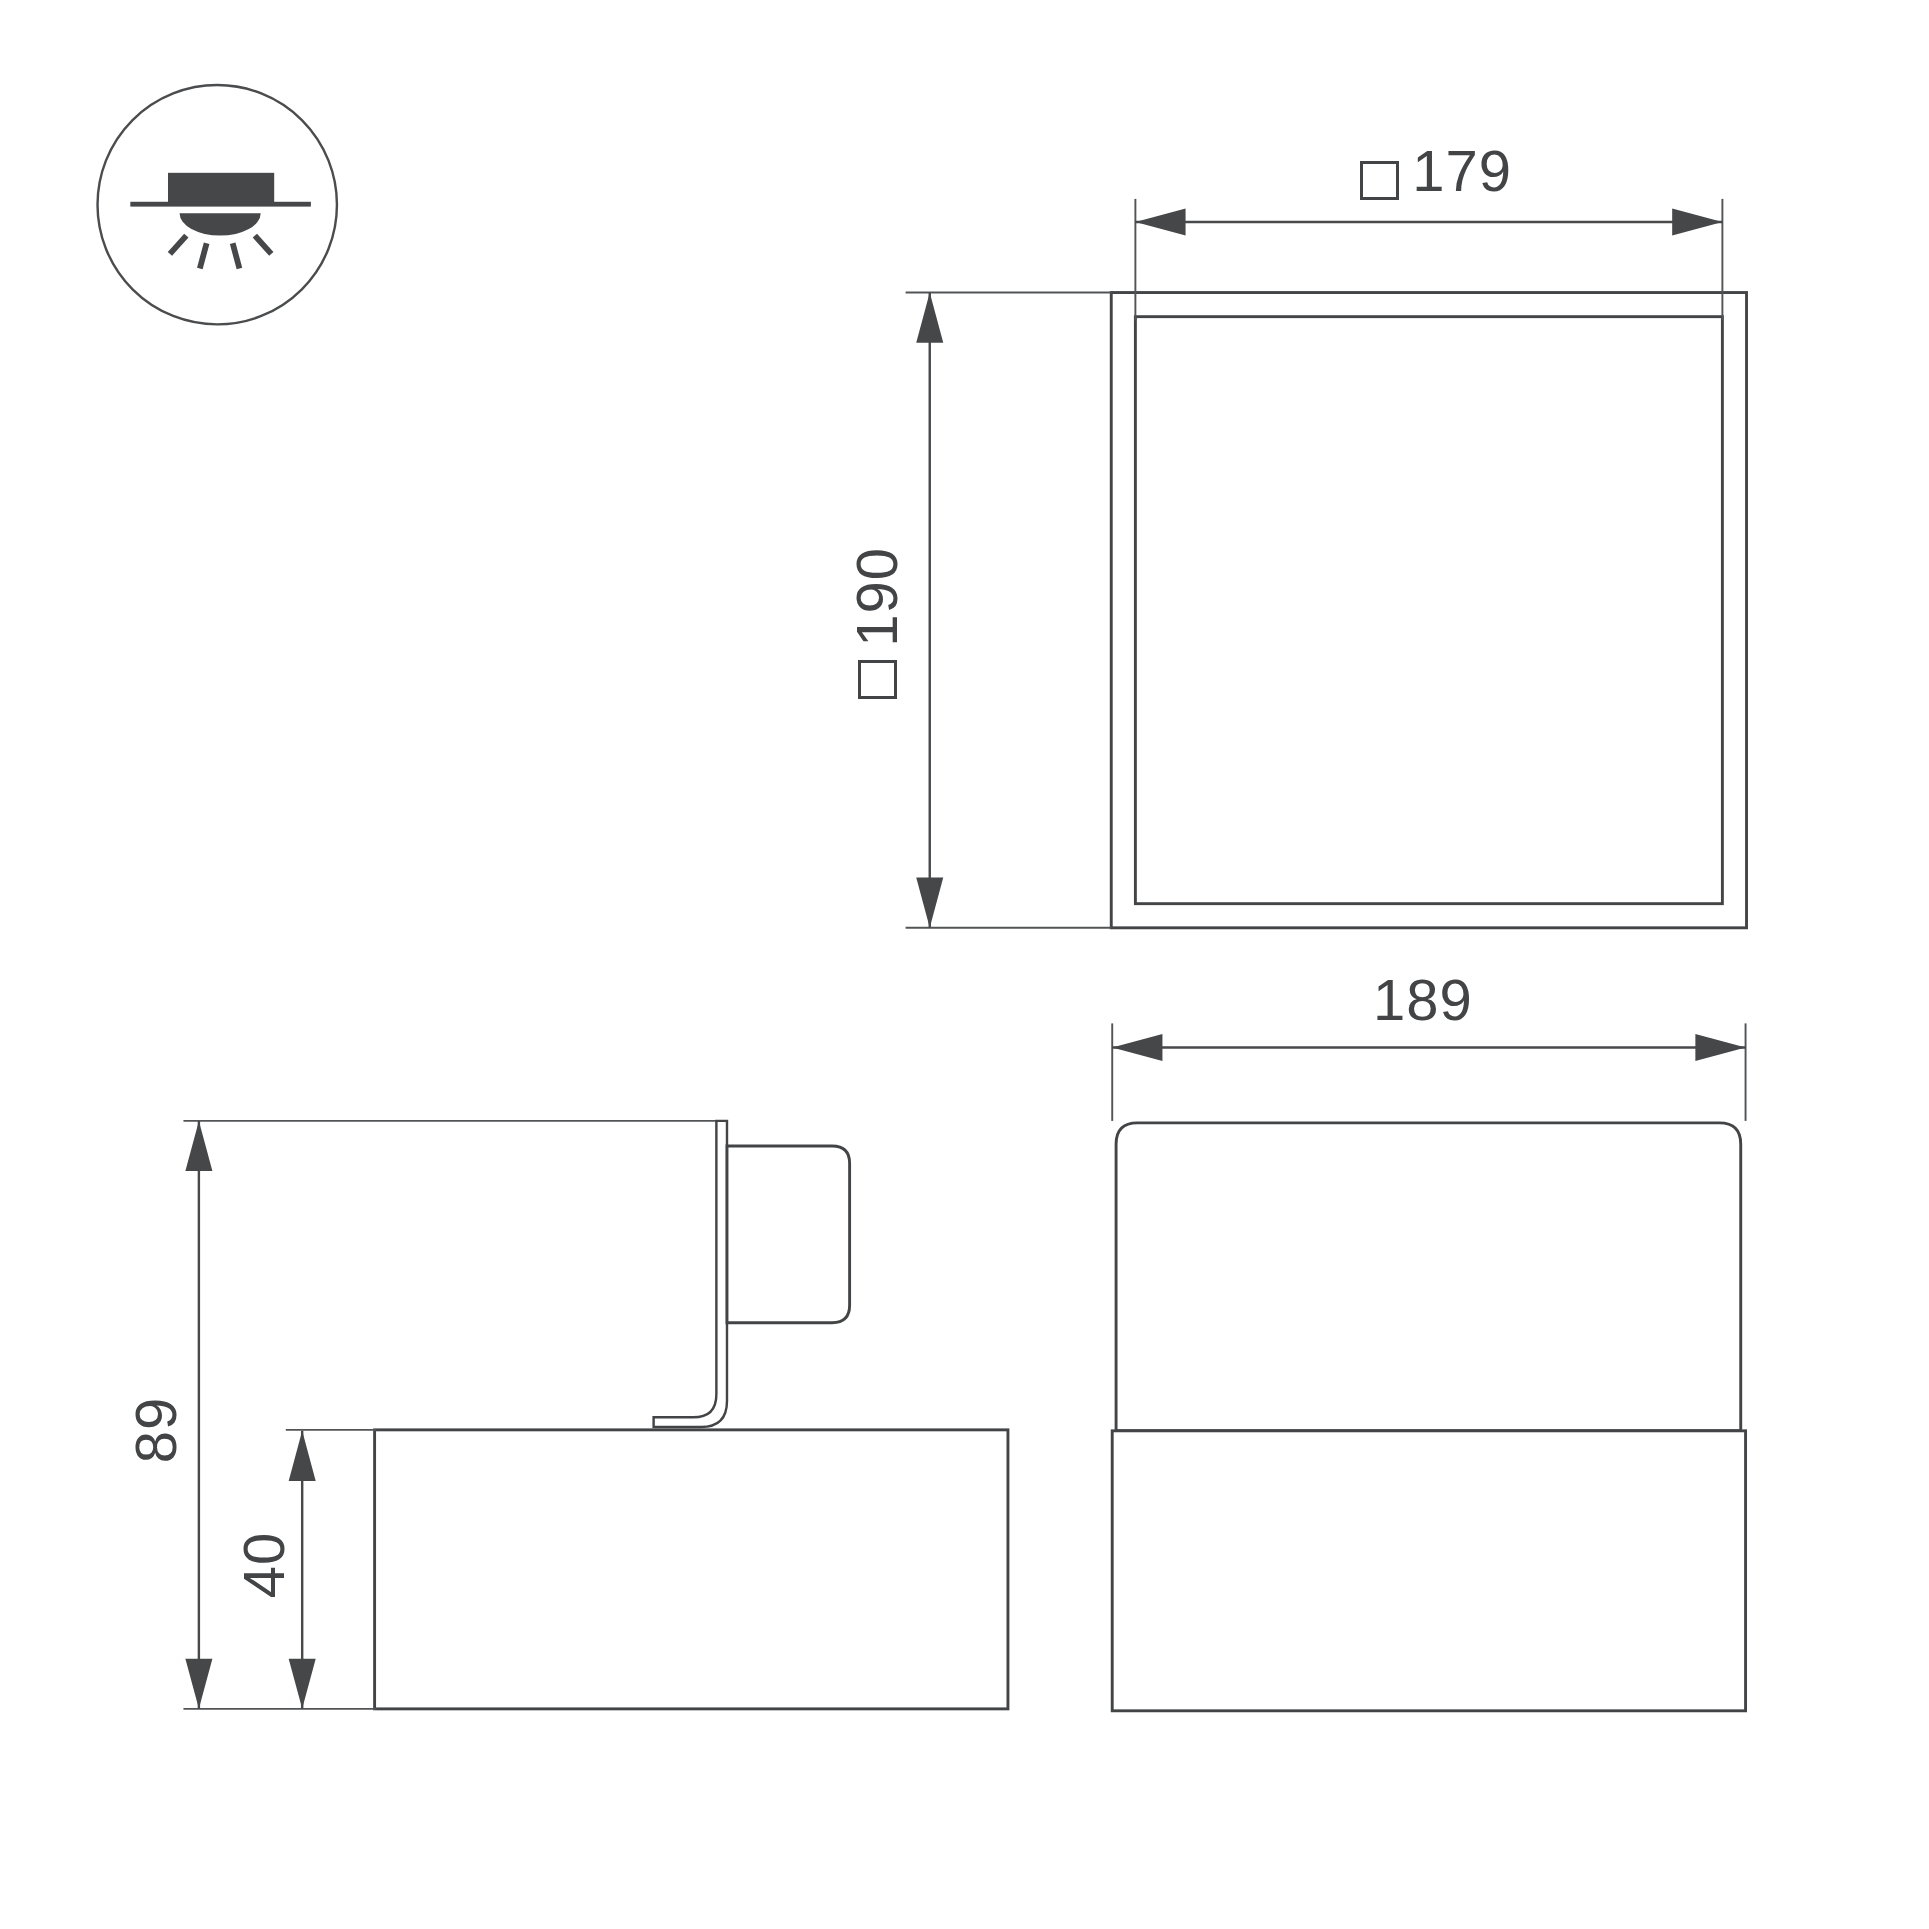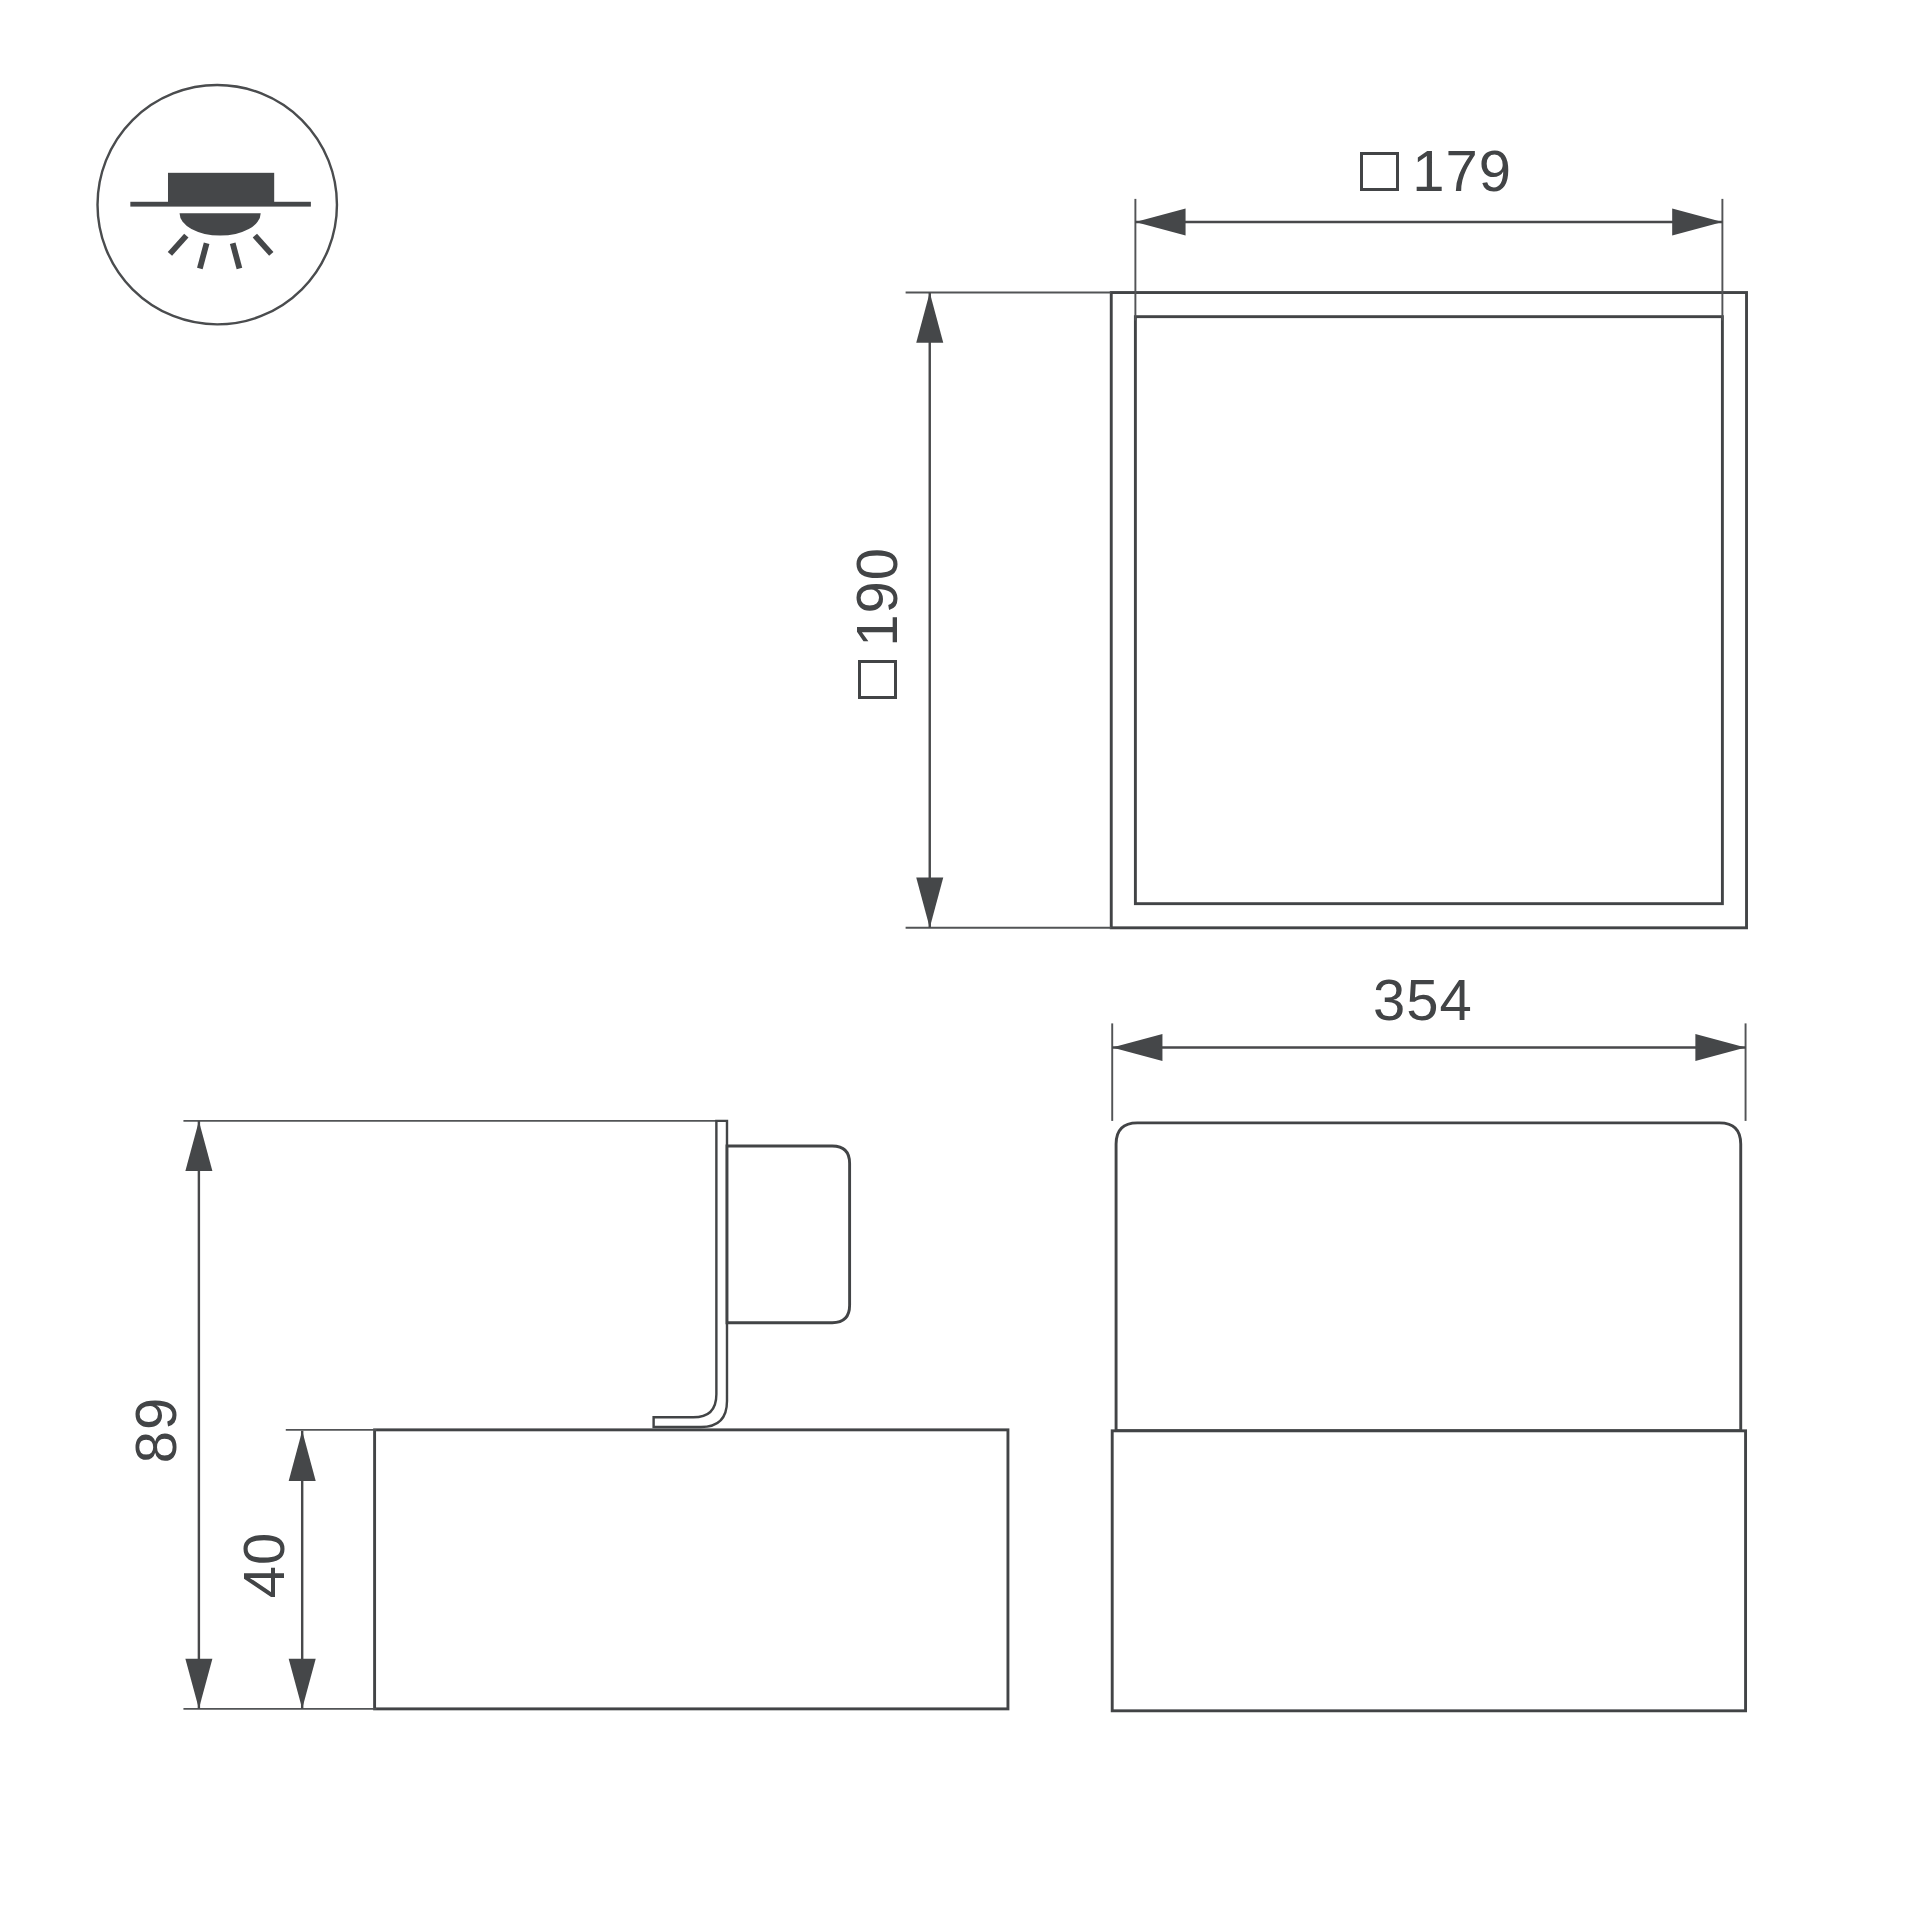--- a/index.html
+++ b/index.html
@@ -102,32 +102,32 @@
       <g>
         <line x1="1152" y1="1060" x2="1152" y2="1161" stroke="#525456" stroke-width="2"></line>
         <line x1="1808" y1="1060" x2="1808" y2="1161" stroke="#525456" stroke-width="2"></line>
         <line x1="1152" y1="1085" x2="1808" y2="1085" stroke="#48494b" stroke-width="2.5"></line>
         <polygon points="1152,1085 1204,1071 1204,1099" fill="#454749"></polygon>
         <polygon points="1808,1085 1756,1071 1756,1099" fill="#454749"></polygon>
       </g>
     </g>
   </svg>
 
-  <div class="dim-label" style="left:1359px;top:142px;width:154px;height:58px;">
+  <div class="dim-label" style="left:1359px;top:142px;width:154px;height:58px;align-items:flex-end;">
     <span class="sq"></span>
     <span>179</span>
   </div>
 
   <div class="dim-label rot" style="left:800px;top:594px;width:154px;height:58px;">
     <span class="sq"></span>
     <span>190</span>
   </div>
 
   <div class="dim-label" style="left:1365px;top:971px;width:116px;height:58px;">
-    <span>354</span>
+    <span>189</span>
   </div>
 
   <div class="dim-label rot" style="left:117px;top:1401px;width:77px;height:58px;">
     <span>89</span>
   </div>
 
   <div class="dim-label rot" style="left:225px;top:1536px;width:77px;height:58px;">
     <span>40</span>
   </div>
 

